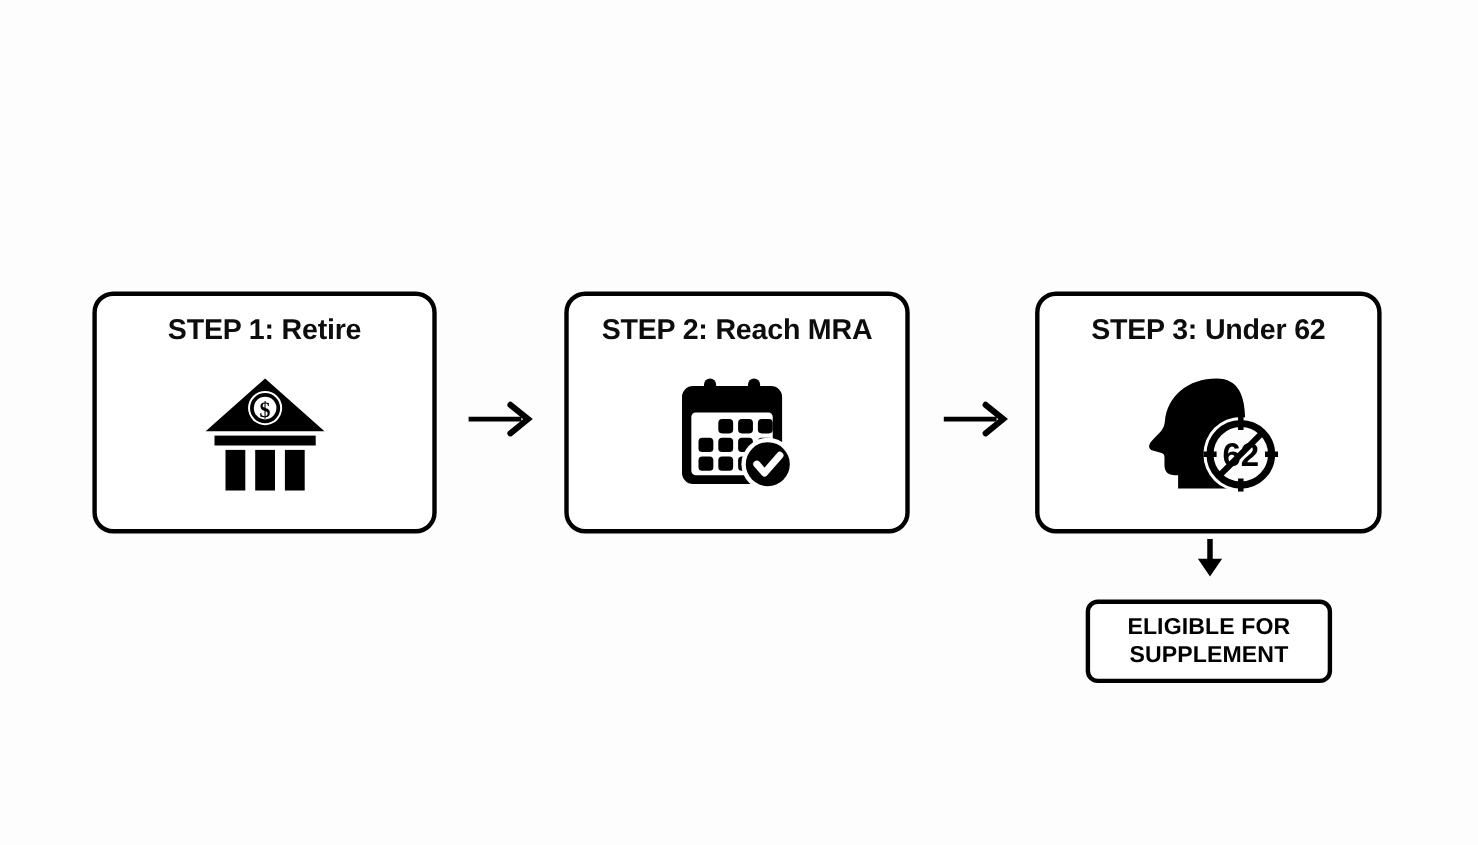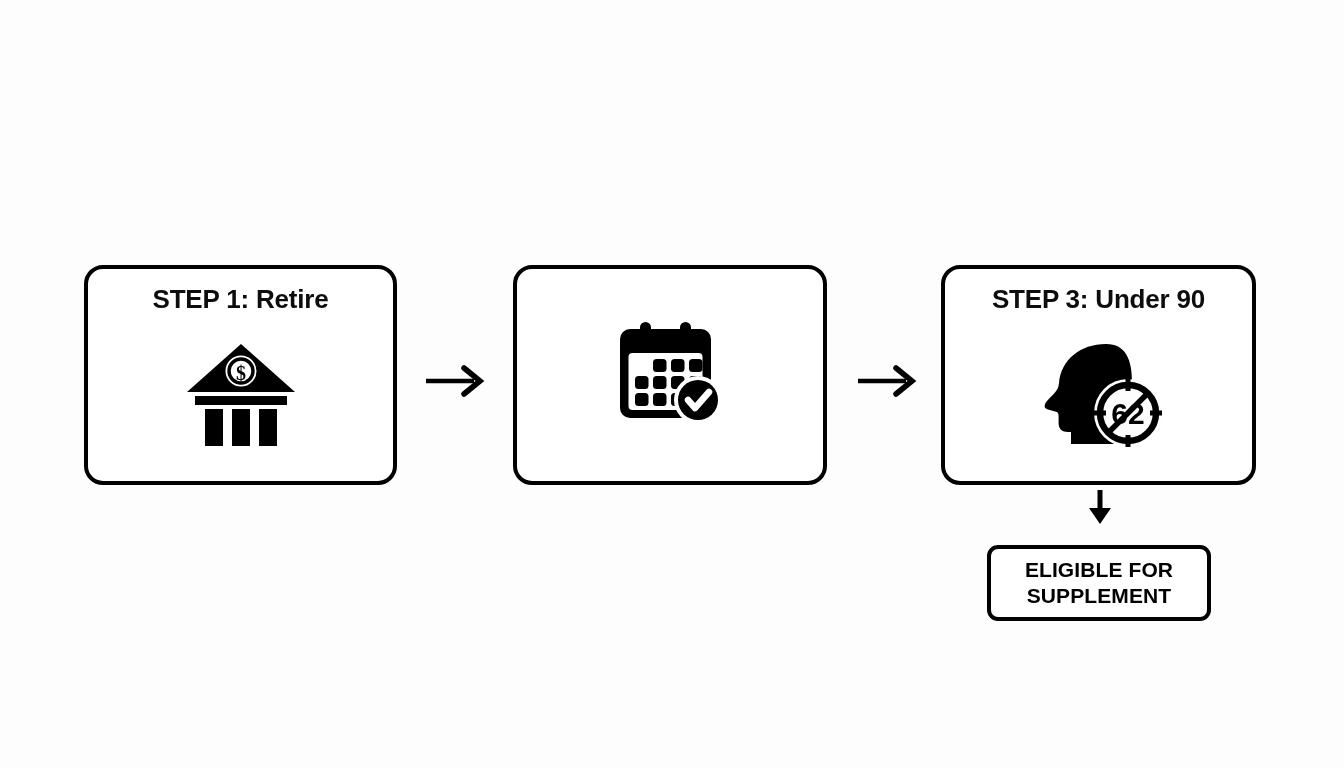--- a/index.html
+++ b/index.html
@@ -125,20 +125,21 @@
       </svg>
     </div>
   </div>
 
   <svg class="arrow-h" id="arrow-1" viewBox="0 0 62 38">
     <line x1="2" y1="19" x2="50" y2="19" stroke="#000" stroke-width="4.5" stroke-linecap="butt"></line>
     <polyline points="40,6 56,19 40,32" fill="none" stroke="#000" stroke-width="5.5" stroke-linecap="round" stroke-linejoin="miter"></polyline>
   </svg>
 
   <div class="step-box" id="box-2">
+    <div class="step-title">STEP 2: Reach MRA</div>
     <div class="icon-wrap">
 
       <svg width="112" height="104" viewBox="0 0 112 104">
 
         <rect x="26" y="2" width="11" height="14" rx="5.5" fill="#000"></rect>
         <rect x="66" y="2" width="11" height="14" rx="5.5" fill="#000"></rect>
 
         <rect x="6" y="9" width="91" height="89" rx="10" fill="#000"></rect>
 
         <rect x="14.5" y="33" width="74" height="57" rx="4" fill="#fff"></rect>
@@ -162,21 +163,21 @@
       </svg>
     </div>
   </div>
 
   <svg class="arrow-h" id="arrow-2" viewBox="0 0 62 38">
     <line x1="2" y1="19" x2="50" y2="19" stroke="#000" stroke-width="4.5" stroke-linecap="butt"></line>
     <polyline points="40,6 56,19 40,32" fill="none" stroke="#000" stroke-width="5.5" stroke-linecap="round" stroke-linejoin="miter"></polyline>
   </svg>
 
   <div class="step-box" id="box-3">
-    <div class="step-title">STEP 3: Under 90</div>
+    <div class="step-title">STEP 3: Under 62</div>
     <div class="icon-wrap">
 
       <svg width="126" height="106" viewBox="0 0 126 106">
 
         <path d="M70 3
                  C44 3 25 19 23 42
                  C22.4 50 18 52 11 60
                  C7.5 64 8 67.5 12 68.6
                  L20 70.8
                  C22 71.4 22.6 72.6 22.6 75

